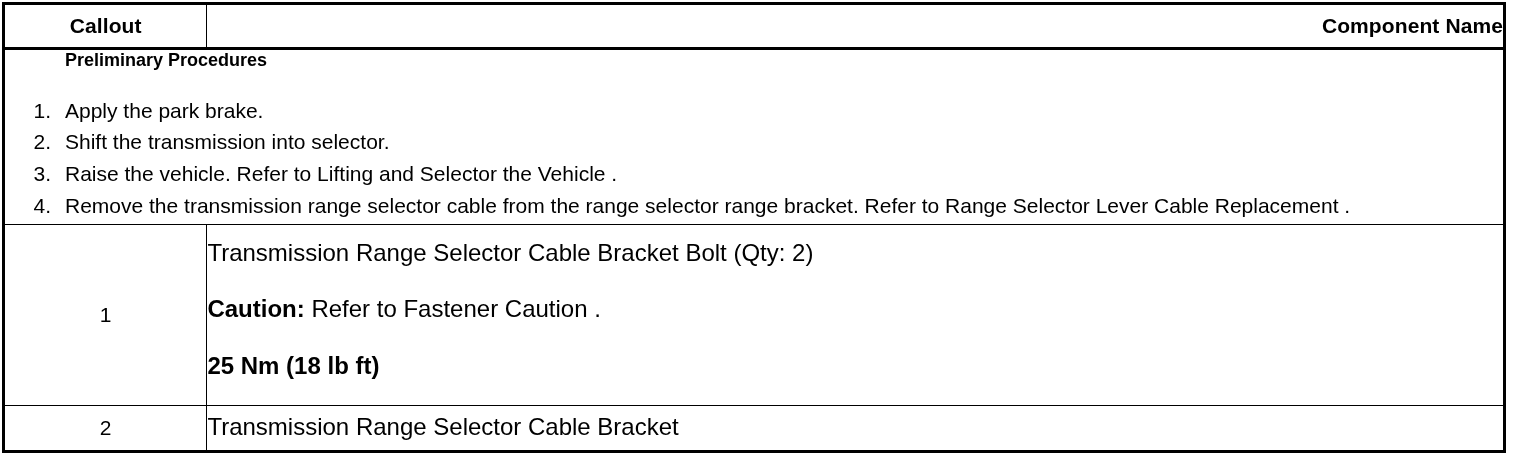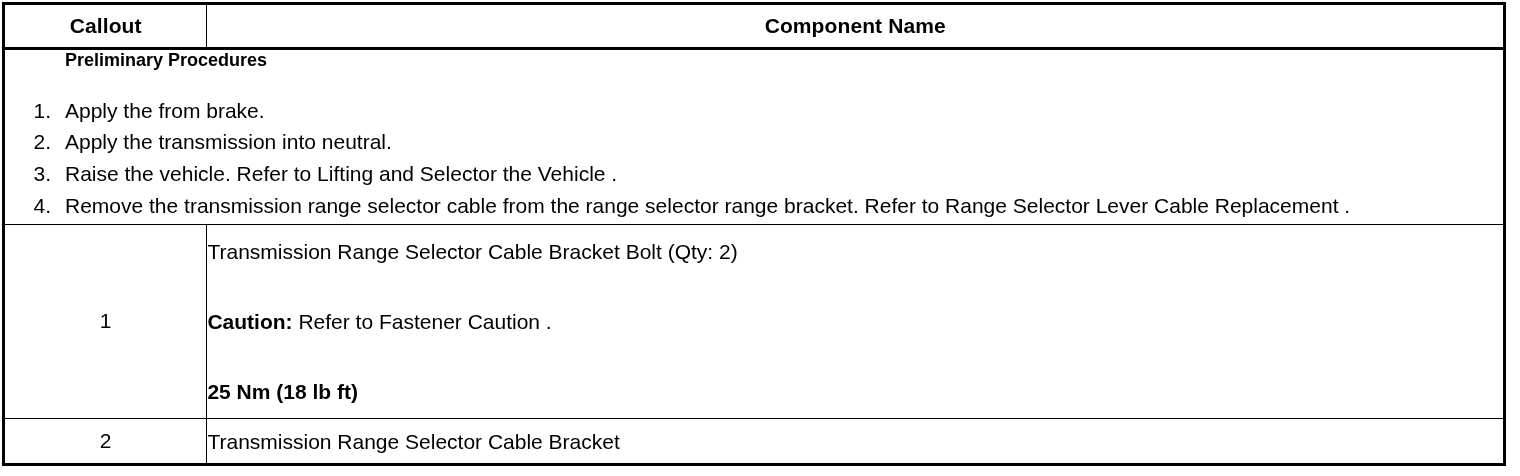--- a/index.html
+++ b/index.html
@@ -54,21 +54,21 @@
     border-bottom: 3px solid #000000;
     height: 42px;
     font-weight: bold;
     font-size: 21px;
     letter-spacing: 0.1px;
   }
   th.th-callout {
     text-align: center;
   }
   th.th-name {
-    text-align: center;
+    text-align: right;
   }
 
   
   td.prelim-cell {
     border-bottom: 3px solid #000000;
     border-left: none;
     border-right: none;
     padding: 14px 10px 14px 0;
     vertical-align: top;
   }
@@ -106,26 +106,26 @@
     font-size: 21px;
     vertical-align: middle;
     border-left: none;
   }
   td.component-cell {
     padding: 0 8px 0 8px;
     vertical-align: middle;
     border-right: none;
   }
   td.component-cell .comp-line {
-    font-size: 21px;
+    font-size: 24px;
     line-height: 1.2;
     margin: 0;
   }
   td.component-cell .comp-line + .comp-line {
-    margin-top: 45px;
+    margin-top: 28px;
   }
   .bold { font-weight: bold; }
 
   tr.row-bolt td { height: 152px; }
   tr.row-bolt td.component-cell { padding-top: 14px; padding-bottom: 14px; vertical-align: top; }
   tr.row-bracket td { height: 44px; border-bottom: 3px solid #000000; }
 </style>
 </head>
 <body>
 
@@ -144,25 +144,25 @@
       </tr>
     </thead>
 
     <tbody>
       <tr>
         <td class="prelim-cell" colspan="2">
           <div class="prelim-title">Preliminary Procedures</div>
           <ol class="prelim-list">
             <li>
               <span class="li-num">1.</span>
-              <span>Apply the from brake.</span>
+              <span>Apply the park brake.</span>
             </li>
             <li>
               <span class="li-num">2.</span>
-              <span>Apply the transmission into neutral.</span>
+              <span>Shift the transmission into selector.</span>
             </li>
             <li>
               <span class="li-num">3.</span>
               <span>Raise the vehicle. Refer to Lifting and Selector the Vehicle .</span>
             </li>
             <li>
               <span class="li-num">4.</span>
               <span>Remove the transmission range selector cable from the range selector range bracket. Refer to Range Selector Lever Cable Replacement .</span>
             </li>
           </ol>

